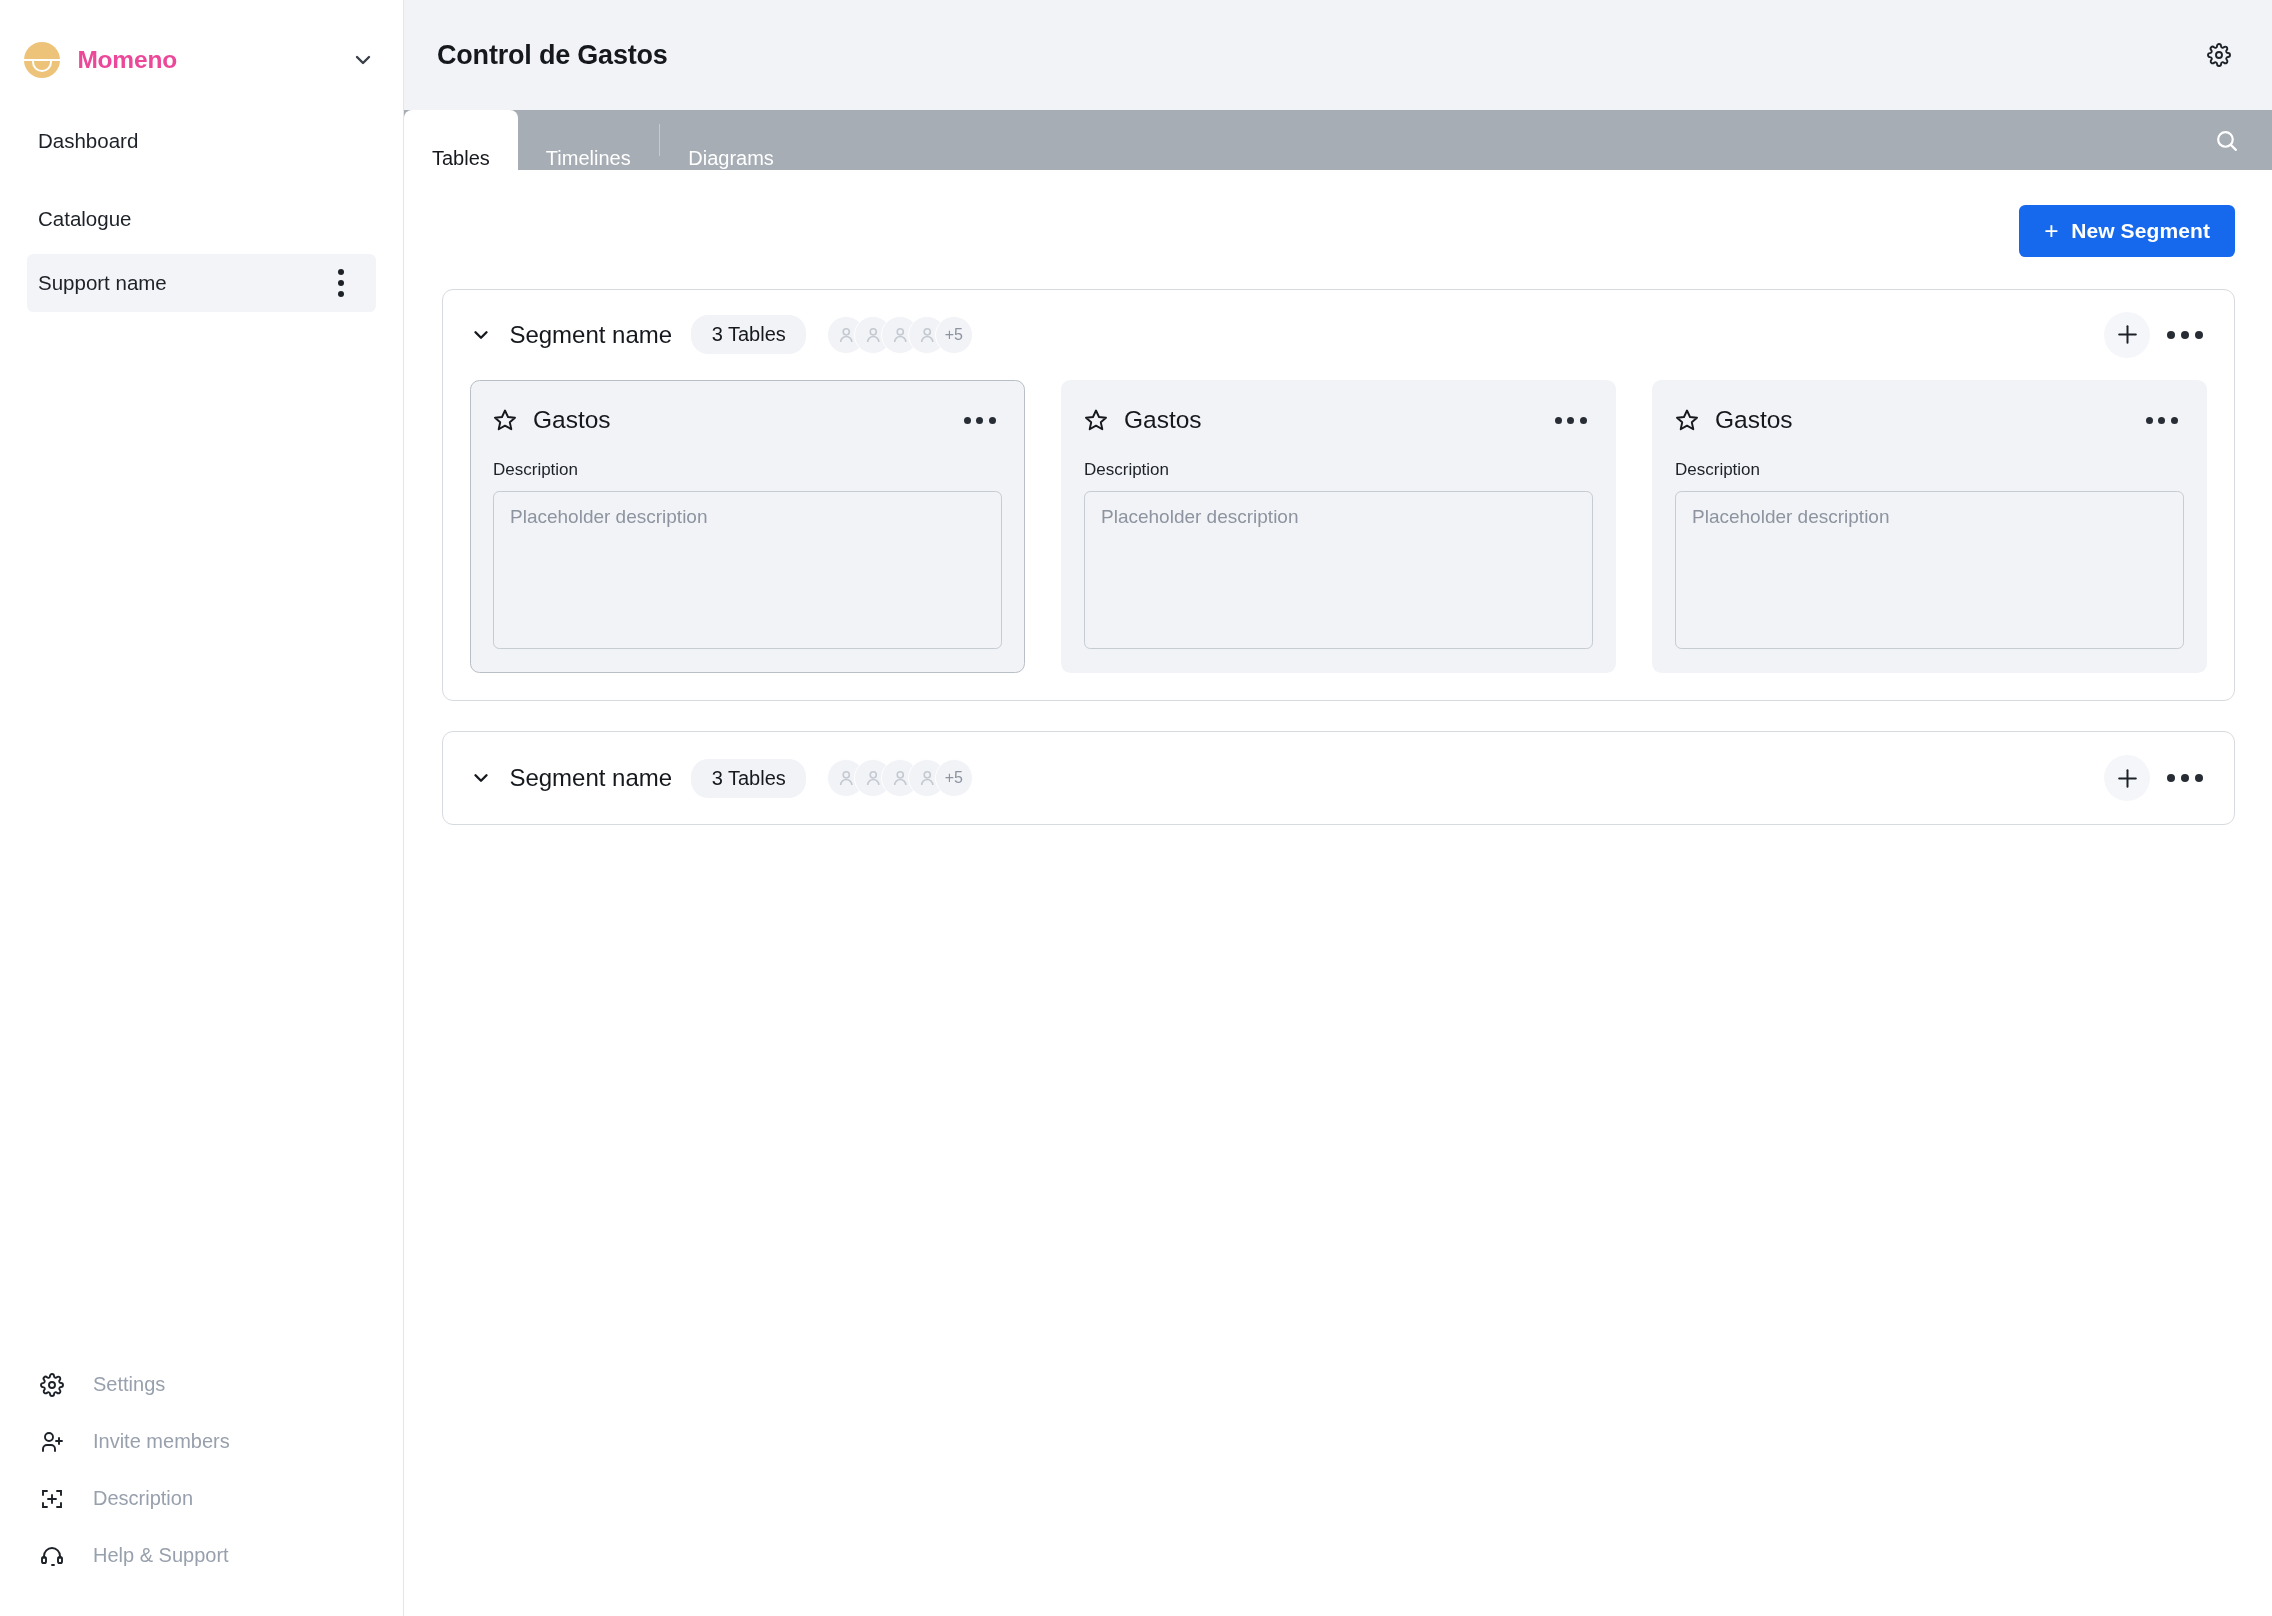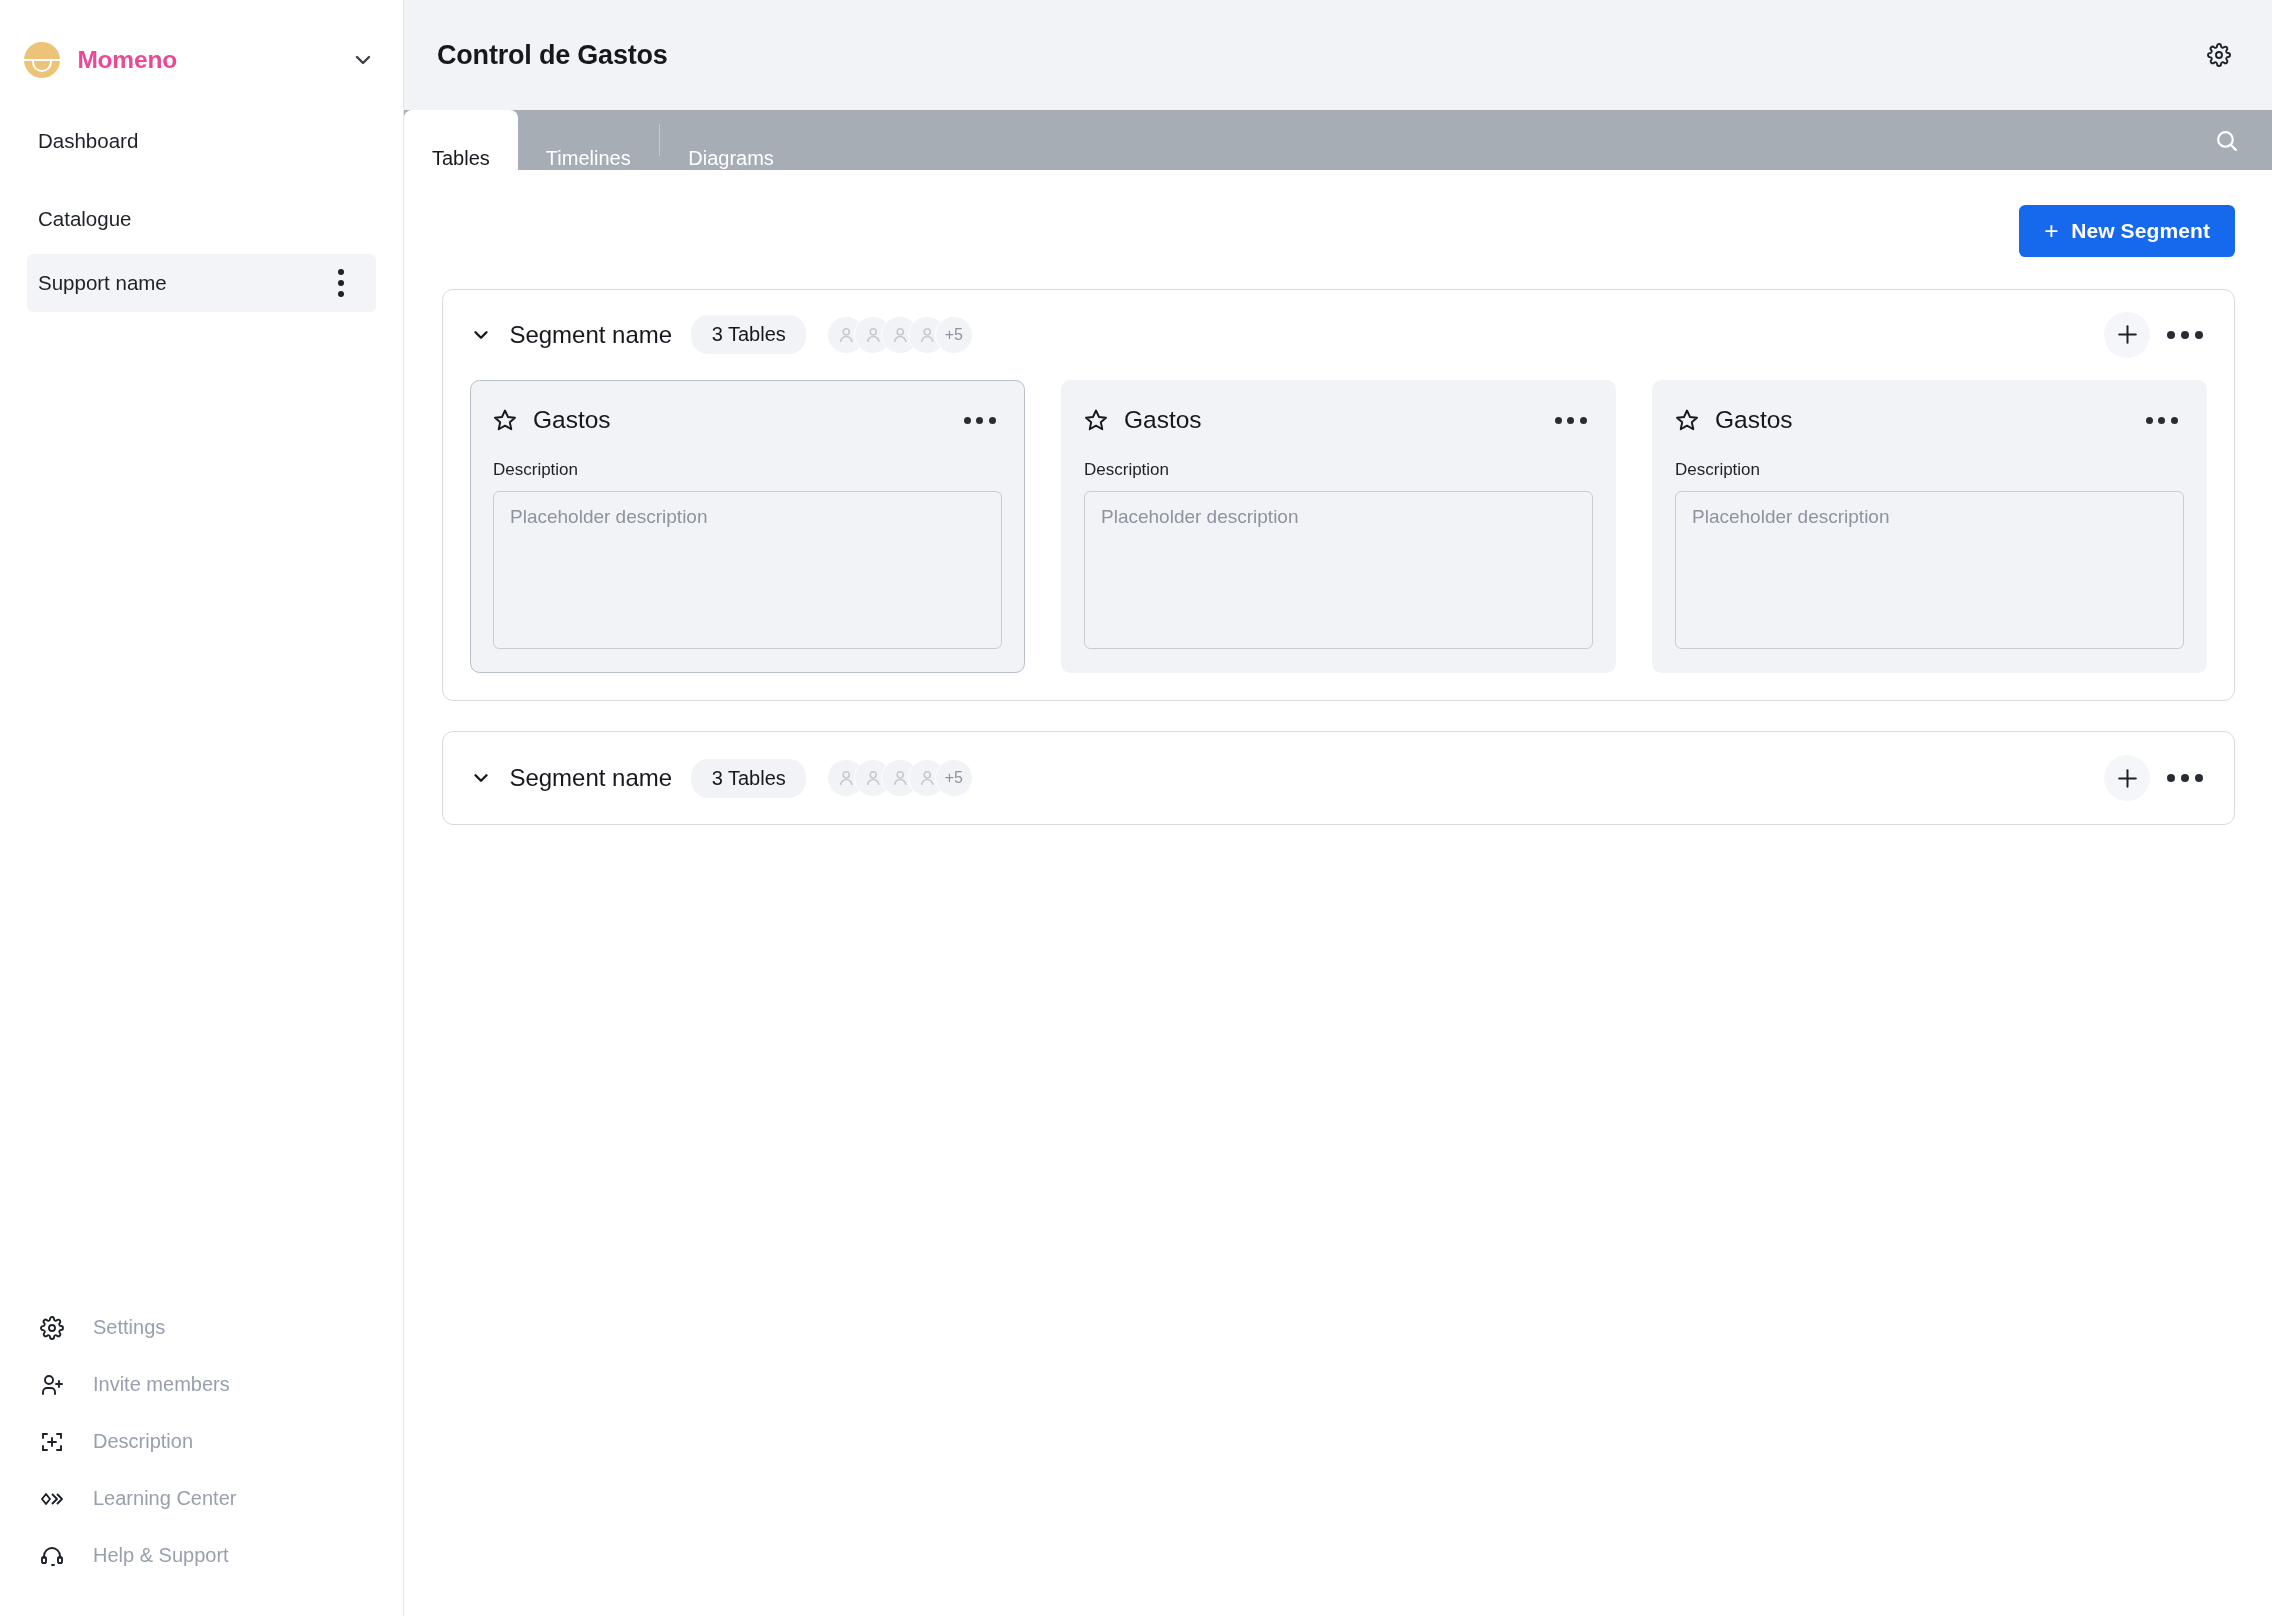--- a/index.html
+++ b/index.html
@@ -496,30 +496,20 @@
               <path d="M21 8V4h-4"></path>
               <path d="M3 16v4h4"></path>
               <path d="M21 16v4h-4"></path>
               <line x1="12" y1="8" x2="12" y2="16"></line>
               <line x1="8" y1="12" x2="16" y2="12"></line>
             </svg>
         </span>
         <span class="bi-label">Description</span>
       </div>
 
-      <div class="bottom-item">
-        <span class="bi-icon">
-          <svg width="24" height="24" viewBox="0 0 24 24" fill="none" stroke="currentColor" stroke-width="1.9" stroke-linejoin="round">
-              <polygon points="2 12 6 7 10 12 6 17"></polygon>
-              <polyline points="12 7 17 12 12 17"></polyline>
-              <polyline points="17 7 22 12 17 17"></polyline>
-            </svg>
-        </span>
-        <span class="bi-label">Learning Center</span>
-      </div>
 
       <div class="bottom-item">
         <span class="bi-icon">
           <svg width="24" height="24" viewBox="0 0 24 24" fill="none" stroke="currentColor" stroke-width="1.9" stroke-linecap="round">
               <path d="M4 14v-2a8 8 0 0 1 16 0v2"></path>
               <rect x="2" y="13" width="4" height="6" rx="1.6"></rect>
               <rect x="18" y="13" width="4" height="6" rx="1.6"></rect>
               <path d="M12 21h2"></path>
             </svg>
         </span>

